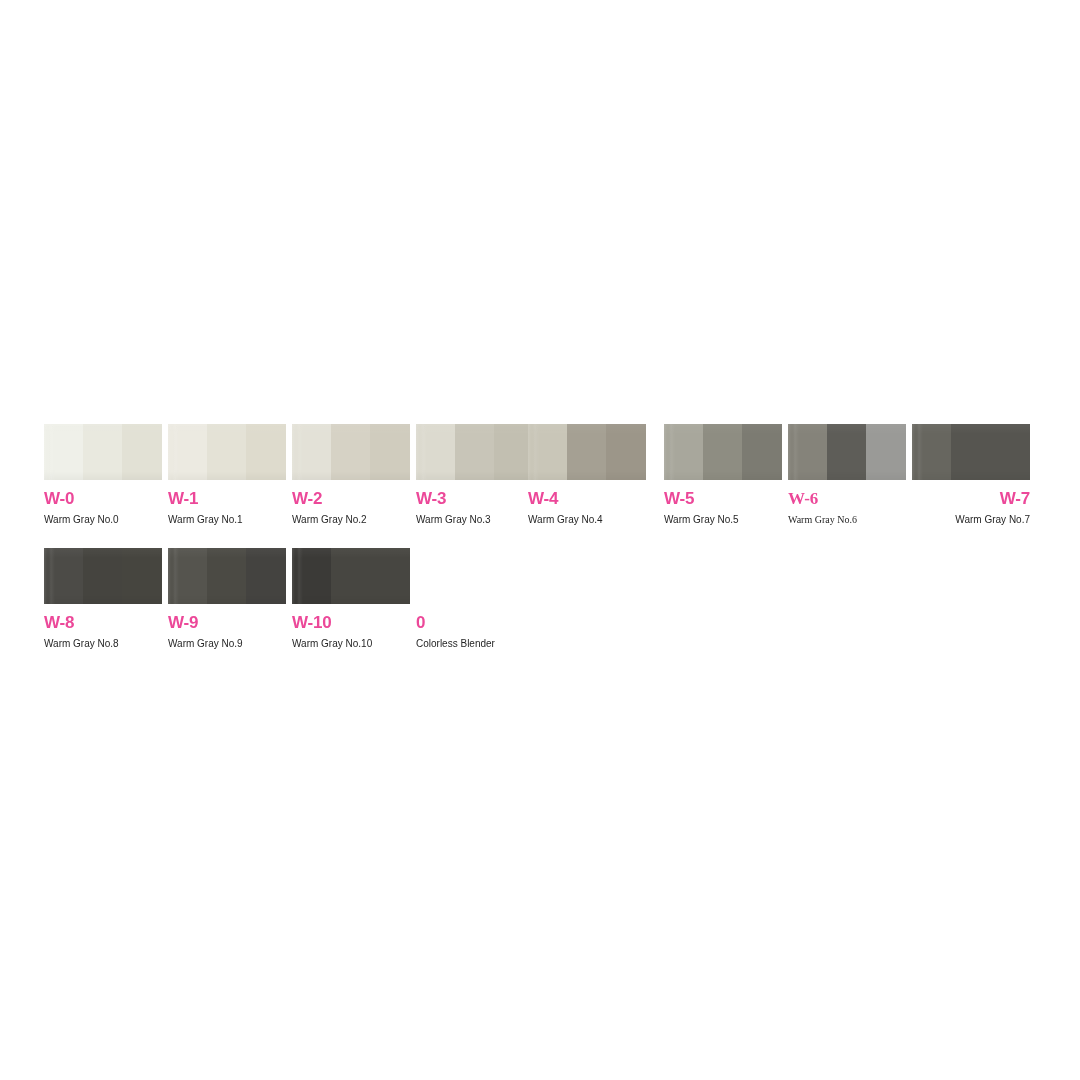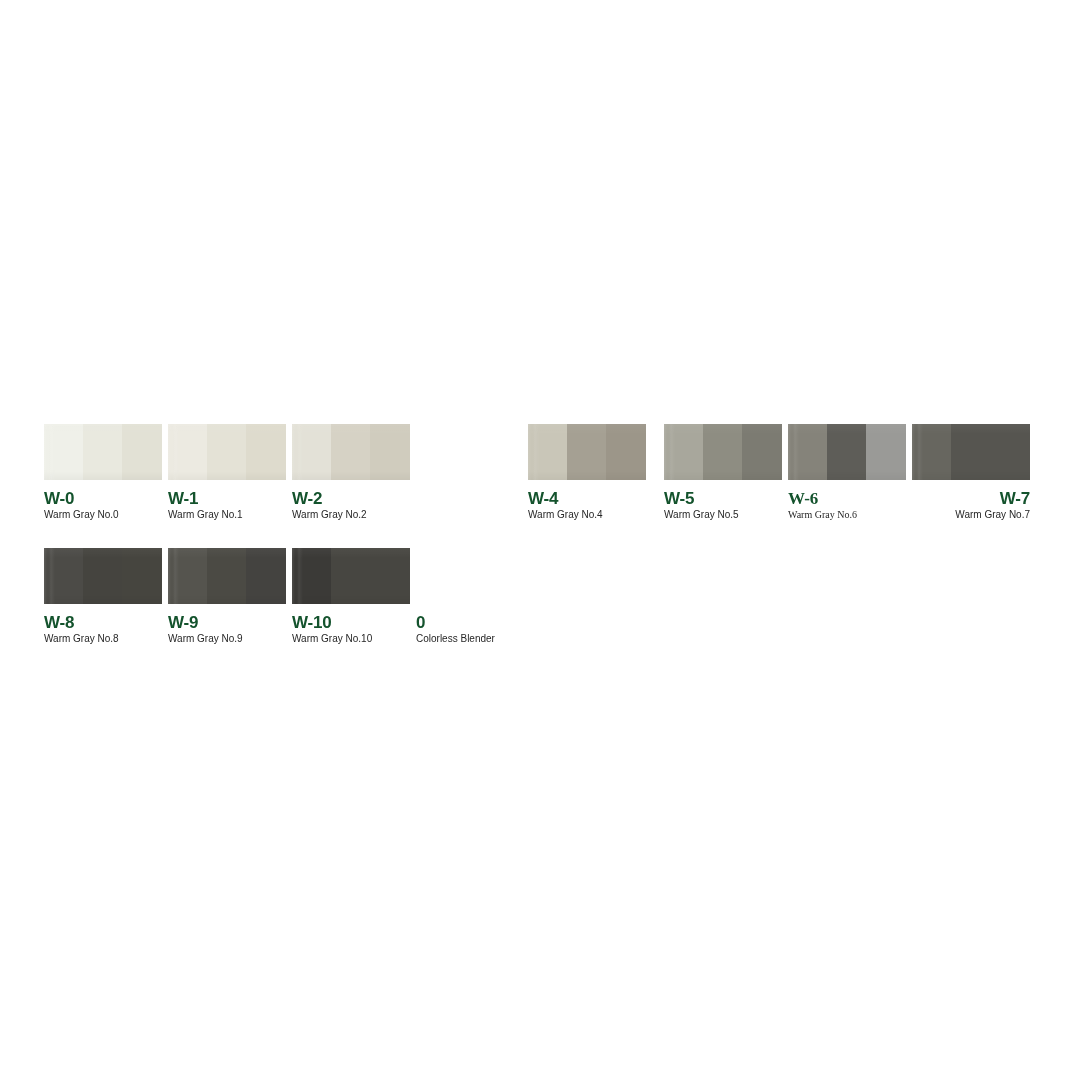--- a/index.html
+++ b/index.html
@@ -81,30 +81,31 @@
         rgba(0,0,0,0.035) 100%);
     opacity: 0.9;
   }
 
   .swatch-labels {
     margin-top: 9px;
   }
   .swatch-code {
     font-size: 17px;
     font-weight: bold;
-    color: #14532d;
+    color: #ec4899;
     letter-spacing: -0.2px;
     line-height: 19px;
     white-space: nowrap;
   }
   .swatch-name {
     font-size: 10px;
     font-weight: normal;
     color: #262626;
     line-height: 13px;
+    margin-top: 5px;
     white-space: nowrap;
   }
   .swatch-cell.no-chip .swatch-labels {
     margin-top: 65px;
   }
 </style>
 </head>
 <body>
 
 <div id="chart-root">
@@ -136,20 +137,31 @@
           <div class="swatch-chip">
             <div class="band b1" style="background: rgb(227, 225, 215);"></div>
             <div class="band b2" style="background: rgb(214, 210, 197);"></div>
             <div class="band b3" style="background: rgb(208, 204, 190);"></div>
           </div>
           <div class="swatch-labels">
             <div class="swatch-code">W-2</div>
             <div class="swatch-name">Warm Gray No.2</div>
           </div>
         </div>
+        <div class="swatch-cell" style="left: 372px;">
+          <div class="swatch-chip">
+            <div class="band b1" style="background: rgb(220, 218, 207);"></div>
+            <div class="band b2" style="background: rgb(200, 197, 184);"></div>
+            <div class="band b3" style="background: rgb(194, 191, 177);"></div>
+          </div>
+          <div class="swatch-labels">
+            <div class="swatch-code">W-3</div>
+            <div class="swatch-name">Warm Gray No.3</div>
+          </div>
+        </div>
         <div class="swatch-cell" style="left: 484px;">
           <div class="swatch-chip">
             <div class="band b1" style="background: rgb(201, 198, 184);"></div>
             <div class="band b2" style="background: rgb(165, 160, 147);"></div>
             <div class="band b3" style="background: rgb(156, 150, 137);"></div>
           </div>
           <div class="swatch-labels">
             <div class="swatch-code">W-4</div>
             <div class="swatch-name">Warm Gray No.4</div>
           </div>

